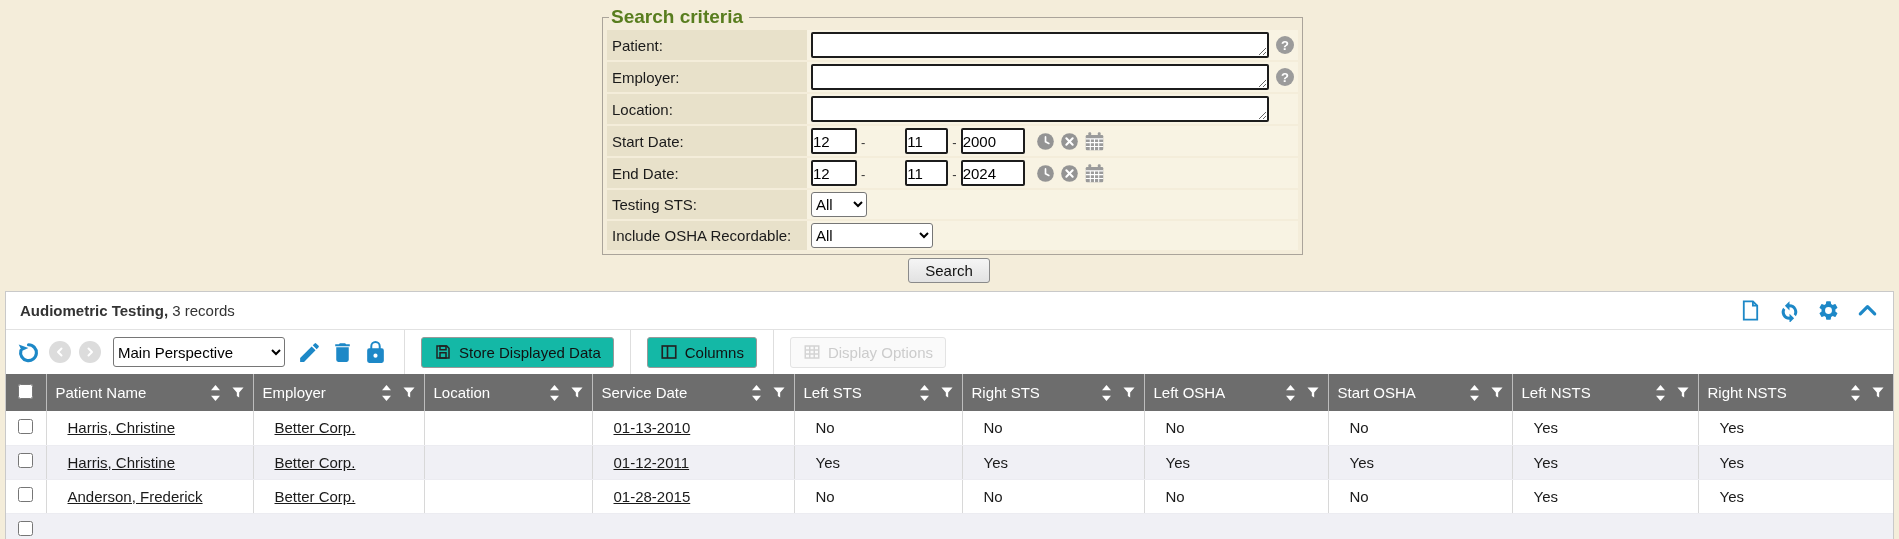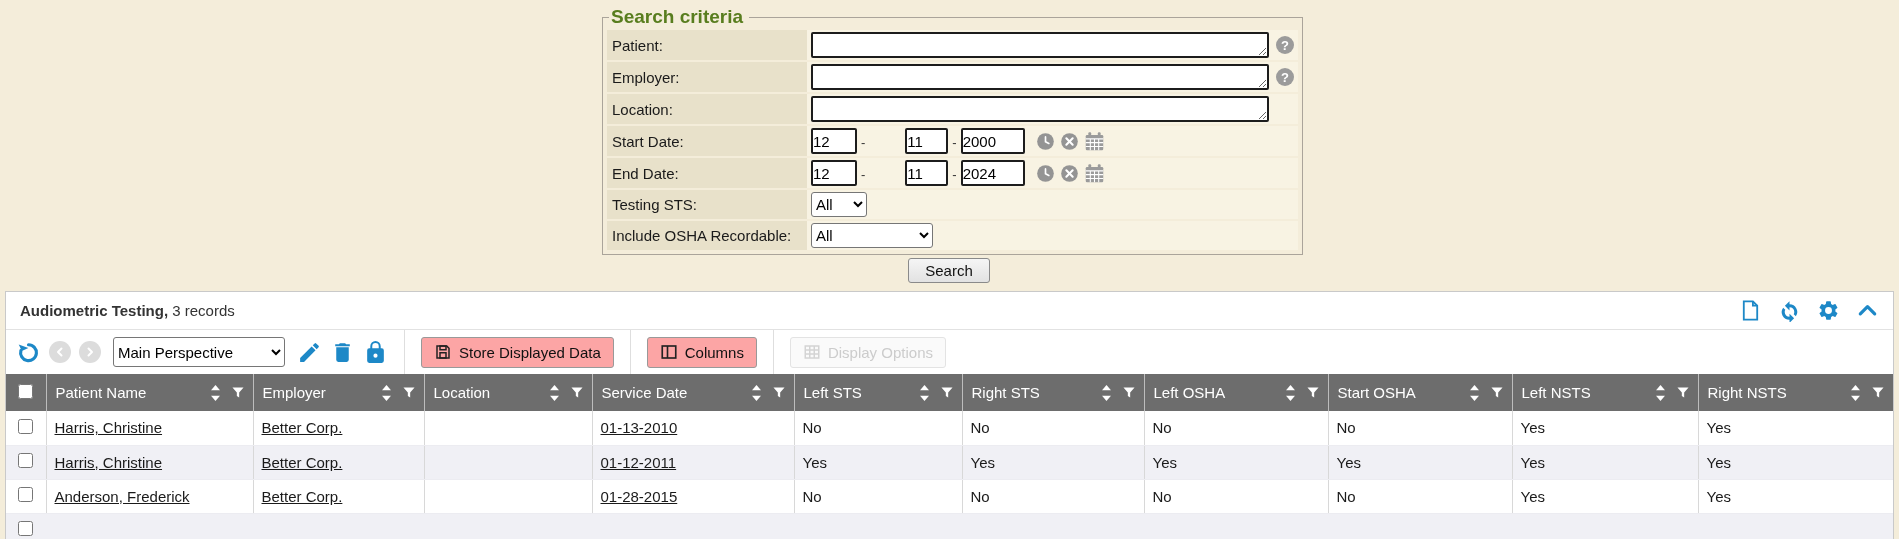--- a/index.html
+++ b/index.html
@@ -109,21 +109,21 @@
   }
   select.perspective-select {
     font-family: "Liberation Sans", sans-serif; font-size: 15px;
     height: 30px; width: 172px; margin: 0 4px;
     border: 1px solid #767676; background: #fff; border-radius: 3px;
   }
   .vsep { width: 1px; align-self: stretch; background: #dedede; margin: 0 8px; }
   button.toolbar-btn {
     font-family: "Liberation Sans", sans-serif; font-size: 15px;
     display: inline-flex; align-items: center; gap: 7px;
-    background: #fca5a5; border: 1px solid #999; border-radius: 3px;
+    background: #14b8a6; border: 1px solid #999; border-radius: 3px;
     height: 31px; padding: 0 12px; color: #111; cursor: pointer;
   }
   button.toolbar-btn.disabled {
     background: #fafafa; border-color: #e3e3e3; color: #ccc; cursor: default;
   }
   .btn-ic { width: 18px; height: 18px; }
 
   
   table.grid-table { width: 100%; border-collapse: collapse; table-layout: fixed; }
   .grid-table thead th {
@@ -133,21 +133,21 @@
     font-size: 15px;
   }
   .grid-table thead th:last-child { border-right: none; }
   .th-inner { display: flex; align-items: center; }
   .th-label { flex: 1 1 auto; overflow: hidden; white-space: nowrap; }
   .th-icons { display: flex; align-items: center; gap: 9px; margin-left: auto; padding-right: 2px; }
   .sort-ic { width: 13px; height: 16px; cursor: pointer; }
   .filter-ic { width: 14px; height: 15px; cursor: pointer; }
 
   .grid-table tbody td {
-    height: 34px; padding: 0 6px 0 8px;
+    height: 34px; padding: 0 6px 0 21px;
     border-right: 1px solid #d8d8d8;
     border-bottom: 1px solid #ececf1;
     font-size: 15px; color: #1a1a1a;
     overflow: hidden; white-space: nowrap;
   }
   .grid-table tbody td:last-child { border-right: none; }
   .grid-table tbody tr.alt td { background: #f0f0f5; }
   .grid-table td.chk-cell, .grid-table th.chk-cell { text-align: center; padding: 0; }
   .grid-table a.cell-link { color: #1a1a1a; text-decoration: underline; cursor: pointer; }
   tr.empty-row td {

